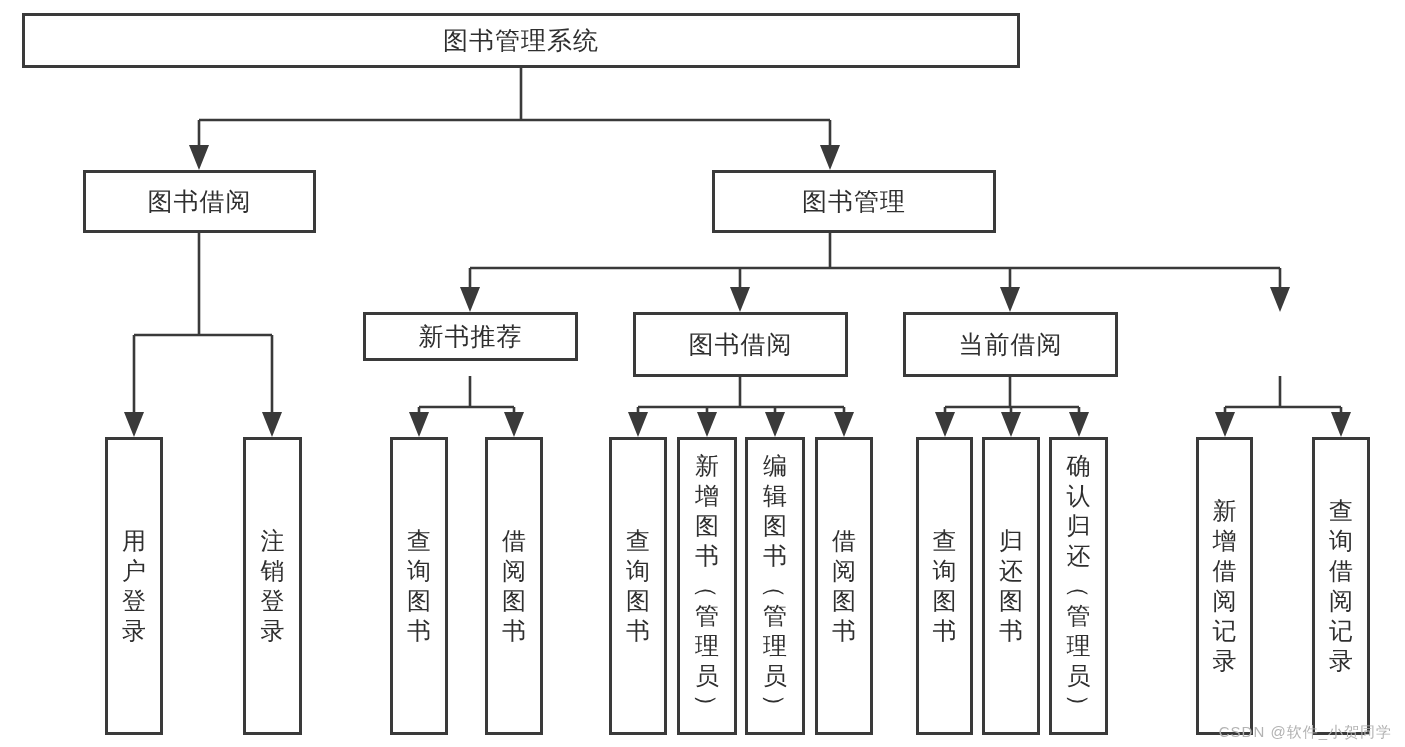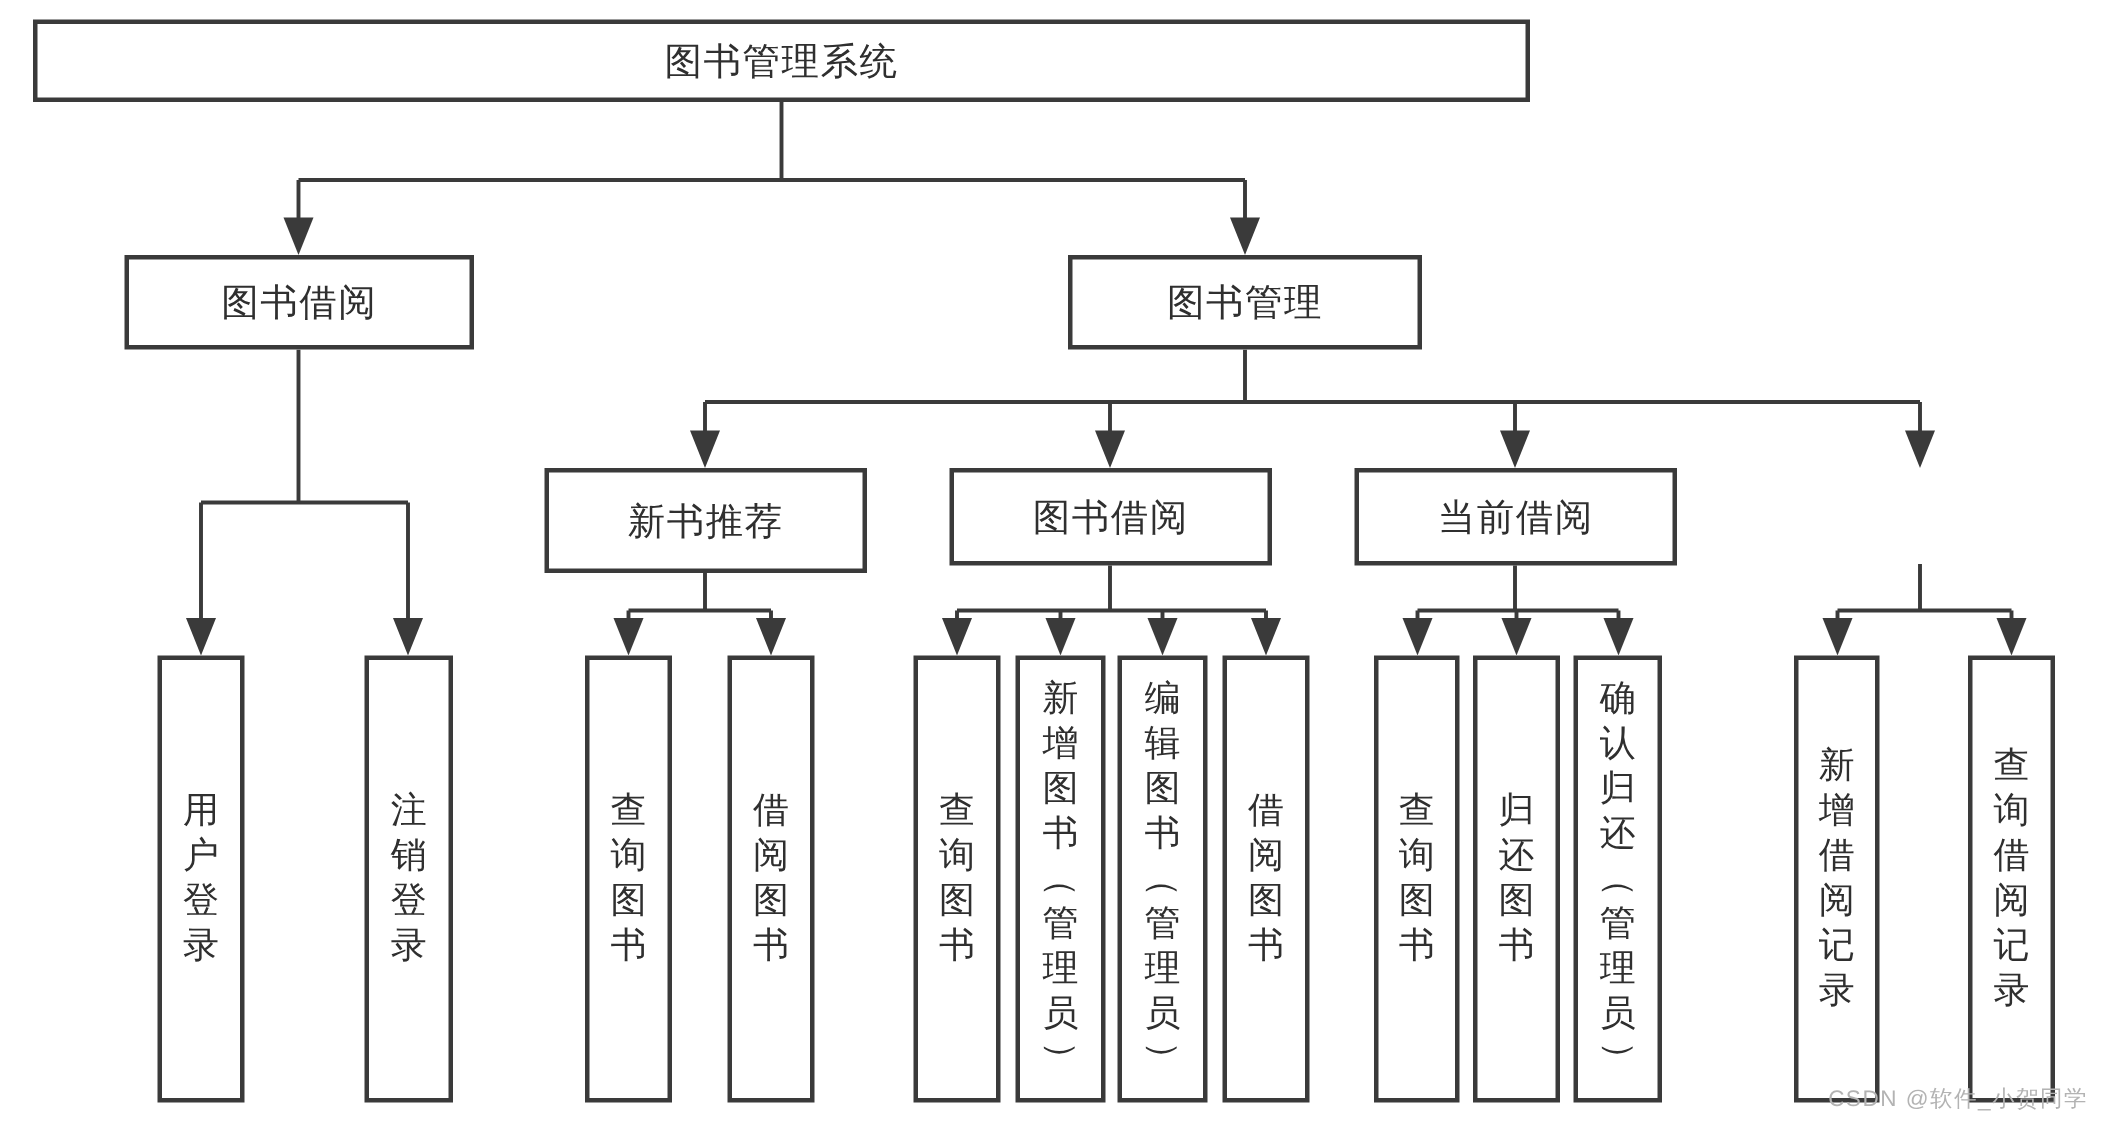--- a/index.html
+++ b/index.html
@@ -70,23 +70,23 @@
     <polygon points="1069,412 1089,412 1079,437"></polygon>
 
     <path d="M1280 376 V407 M1225 407 H1341 M1225 407 V417 M1341 407 V417"></path>
     <polygon points="1215,412 1235,412 1225,437"></polygon>
     <polygon points="1331,412 1351,412 1341,437"></polygon>
   </svg>
 
   <div class="node h" style="left:22px;top:13px;width:998px;height:55px">图书管理系统</div>
 
   <div class="node h" style="left:83px;top:170px;width:233px;height:63px">图书借阅</div>
-  <div class="node h" style="left:712px;top:170px;width:236px;height:63px">图书管理</div>
+  <div class="node h" style="left:712px;top:170px;width:284px;height:63px">图书管理</div>
 
-  <div class="node h" style="left:363px;top:312px;width:215px;height:70px">新书推荐</div>
+  <div class="node h" style="left:363px;top:312px;width:215px;height:49px">新书推荐</div>
   <div class="node h" style="left:633px;top:312px;width:215px;height:65px">图书借阅</div>
   <div class="node h" style="left:903px;top:312px;width:215px;height:65px">当前借阅</div>
 
   <div class="node v" style="left:105px;top:437px;width:58px;height:298px">
       <span>用</span>
       <span>户</span>
       <span>登</span>
       <span>录</span>
     </div>
   <div class="node v" style="left:243px;top:437px;width:59px;height:298px">

